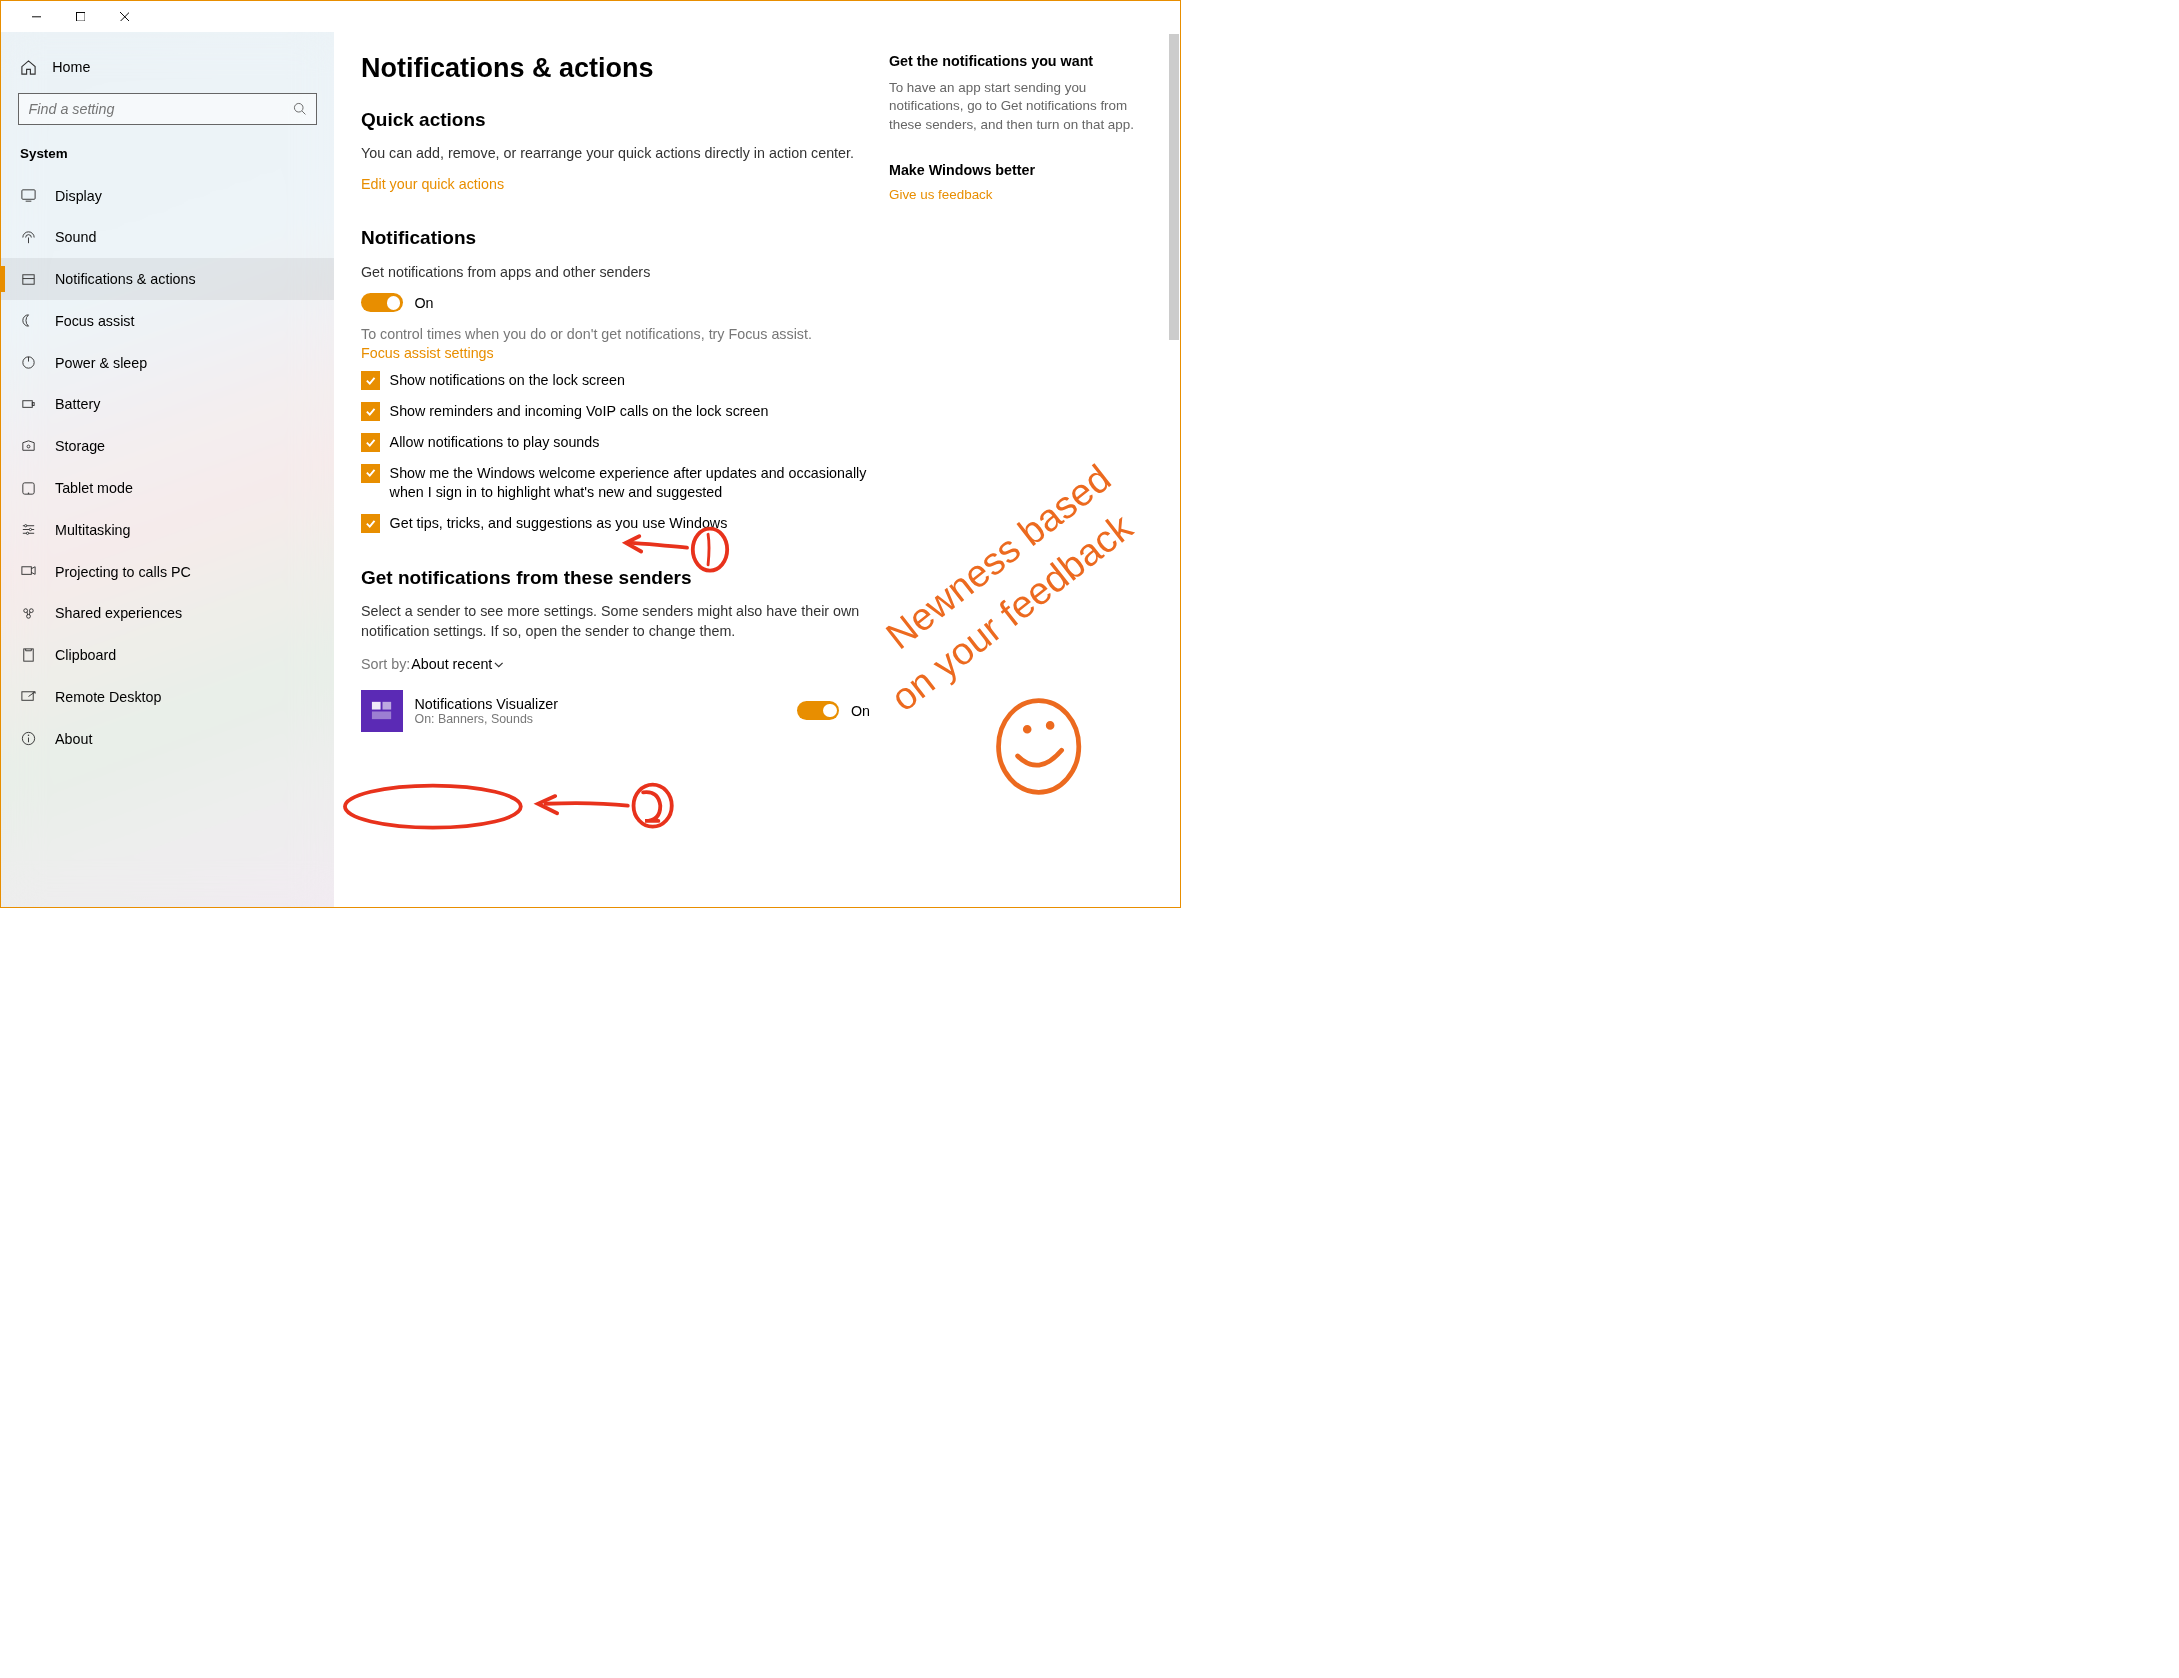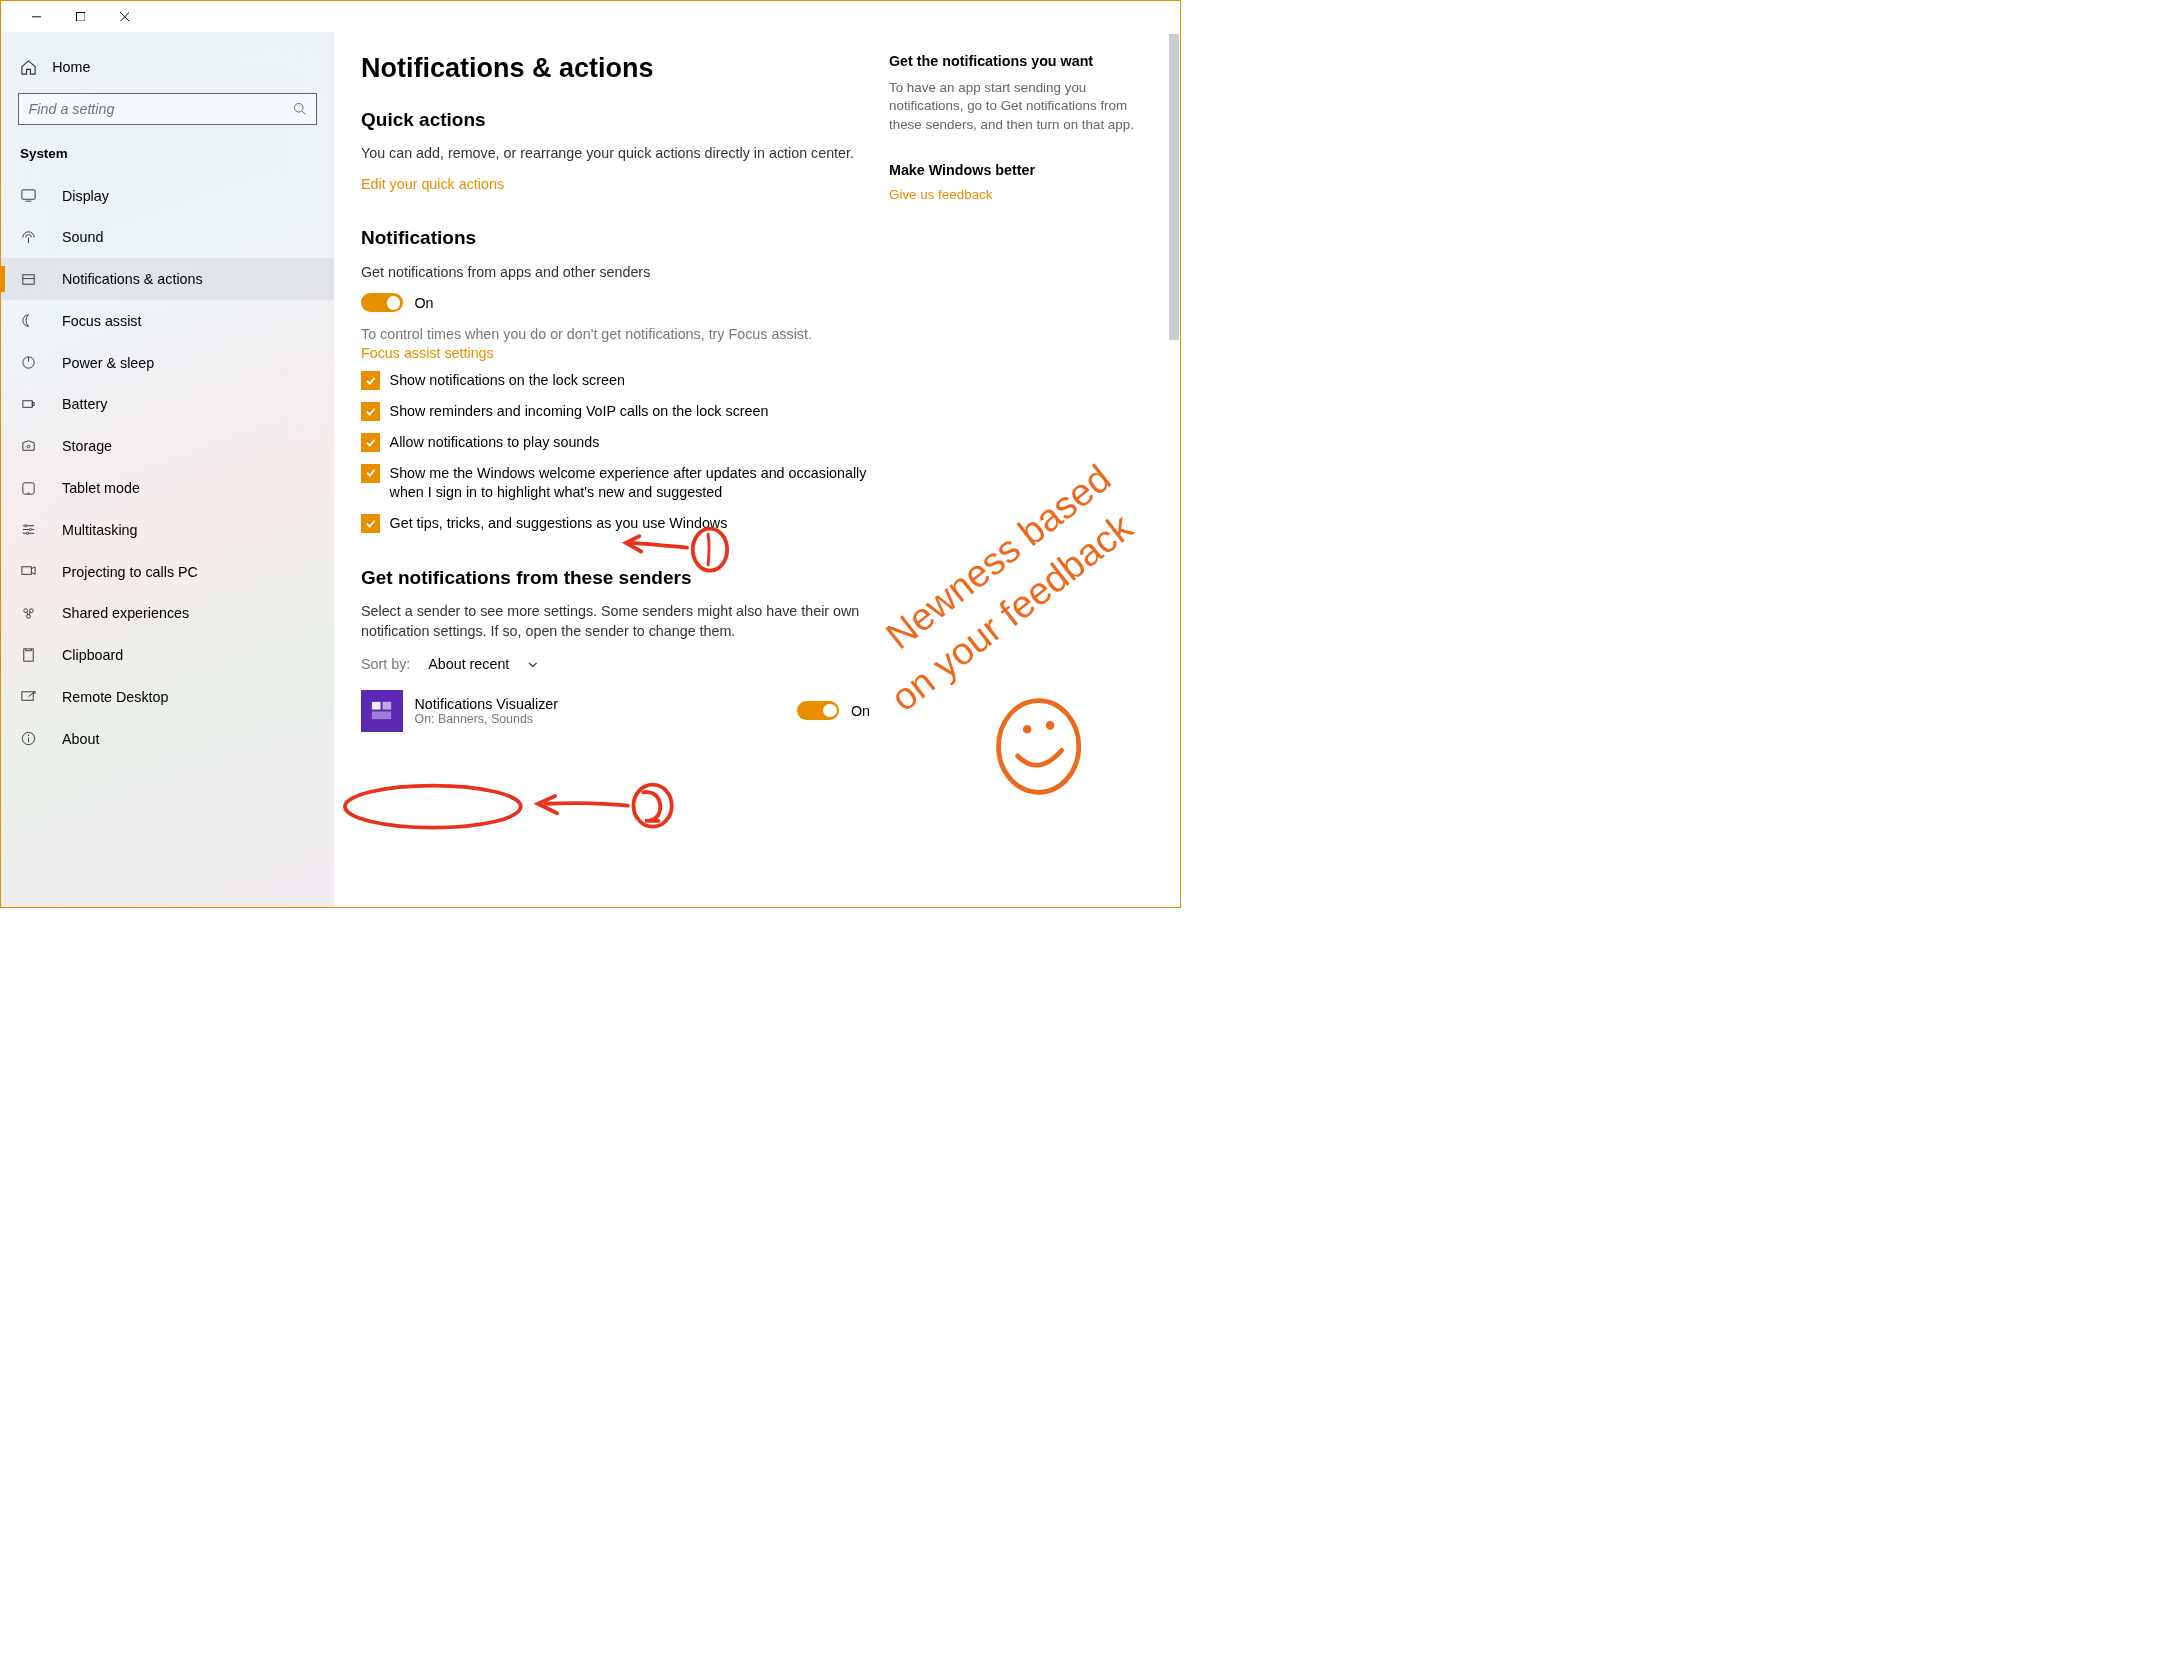--- a/index.html
+++ b/index.html
@@ -15,21 +15,21 @@
 .sidebar { width: 333px; background: linear-gradient(160deg, #e8f0f5 0%, #eaf2f7 30%, #f5e8e8 55%, #e5ede5 75%, #f0e8f0 100%); padding-top: 17px; position: relative; }
 .sidebar::before { content: ''; position: absolute; inset: 0; background: rgba(255,255,255,0.15); backdrop-filter: blur(19px); }
 .sidebar > * { position: relative; }
 .home-row { display: flex; align-items: center; gap: 15.3px; padding: 9.6px 19px; cursor: pointer; }
 .home-row span.lbl { font-size: 14.3px; }
 .search-wrap { padding: 7.6px 17px 13.4px; }
 .search-box { width: 100%; height: 32.5px; border: 1px solid #666; background: rgba(255,255,255,0.5); display: flex; align-items: center; padding: 0 9.6px; }
 .search-box input { flex: 1; border: none; background: transparent; outline: none; font-size: 14.3px; font-style: italic; color: #666; }
 .section-label { font-weight: 600; font-size: 13.4px; padding: 7.6px 19px 13.4px; }
 
-.nav-item { display: flex; align-items: center; gap: 25px; padding: 12.4px 19px; cursor: pointer; font-size: 14.3px; position: relative; }
+.nav-item { display: flex; align-items: center; gap: 18px; padding: 12.4px 19px; cursor: pointer; font-size: 14.3px; position: relative; }
 .nav-item.active { background: rgba(0,0,0,0.06); }
 .nav-item.active::before { content: ''; position: absolute; left: 0; top: 7.6px; bottom: 7.6px; width: 3.8px; background: #e88e00; }
 .nav-icon { width: 17px; height: 17px; display: flex; align-items: center; justify-content: center; flex-shrink: 0; }
 
 .content { flex: 1; display: flex; padding: 21px 25px 0 27px; overflow: hidden; position: relative; }
 .main-col { flex: 1; max-width: 535px; }
 .side-col { width: 266px; margin-left: 19px; }
 
 h1 { font-size: 27px; font-weight: 600; margin-bottom: 25px; }
 h2 { font-size: 19px; font-weight: 600; margin-bottom: 13.4px; }
@@ -41,21 +41,21 @@
 .toggle { width: 42px; height: 19px; border-radius: 9.6px; background: #e88e00; position: relative; cursor: pointer; }
 .toggle::after { content: ''; position: absolute; right: 2.9px; top: 2.9px; width: 13.4px; height: 13.4px; background: #fff; border-radius: 50%; }
 .toggle-label { font-size: 14.3px; }
 .hint { font-size: 14.3px; color: #777; margin-bottom: 1.9px; }
 
 .check-list { margin-top: 9.6px; }
 .check-row { display: flex; gap: 9.6px; margin-bottom: 11.5px; align-items: flex-start; }
 .checkbox { width: 19px; height: 19px; background: #e88e00; flex-shrink: 0; display: flex; align-items: center; justify-content: center; cursor: pointer; }
 .check-row span.lbl { font-size: 14.3px; line-height: 1.35; }
 
-.sortby-row { display: flex; align-items: center; gap: 18px; margin: 15.3px 0 11.5px; font-size: 14.3px; cursor: pointer; }
+.sortby-row { display: flex; align-items: center; gap: 1px; margin: 15.3px 0 11.5px; font-size: 14.3px; cursor: pointer; }
 .sortby-row .slabel { color: #777; }
 
 .sender-row { display: flex; align-items: center; padding: 5.7px 0; }
 .sender-icon { width: 42px; height: 42px; background: #5b2ab5; display: flex; align-items: center; justify-content: center; margin-right: 11.5px; }
 .sender-text { flex: 1; }
 .sender-name { font-size: 14.3px; }
 .sender-sub { font-size: 12.4px; color: #777; }
 
 .side-block { margin-bottom: 27px; }
 .side-title { font-size: 14.3px; font-weight: 600; margin-bottom: 9.6px; }

